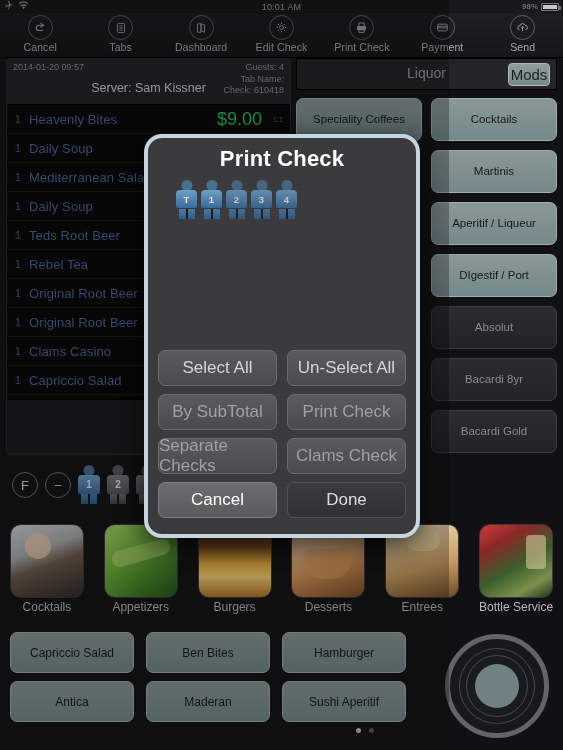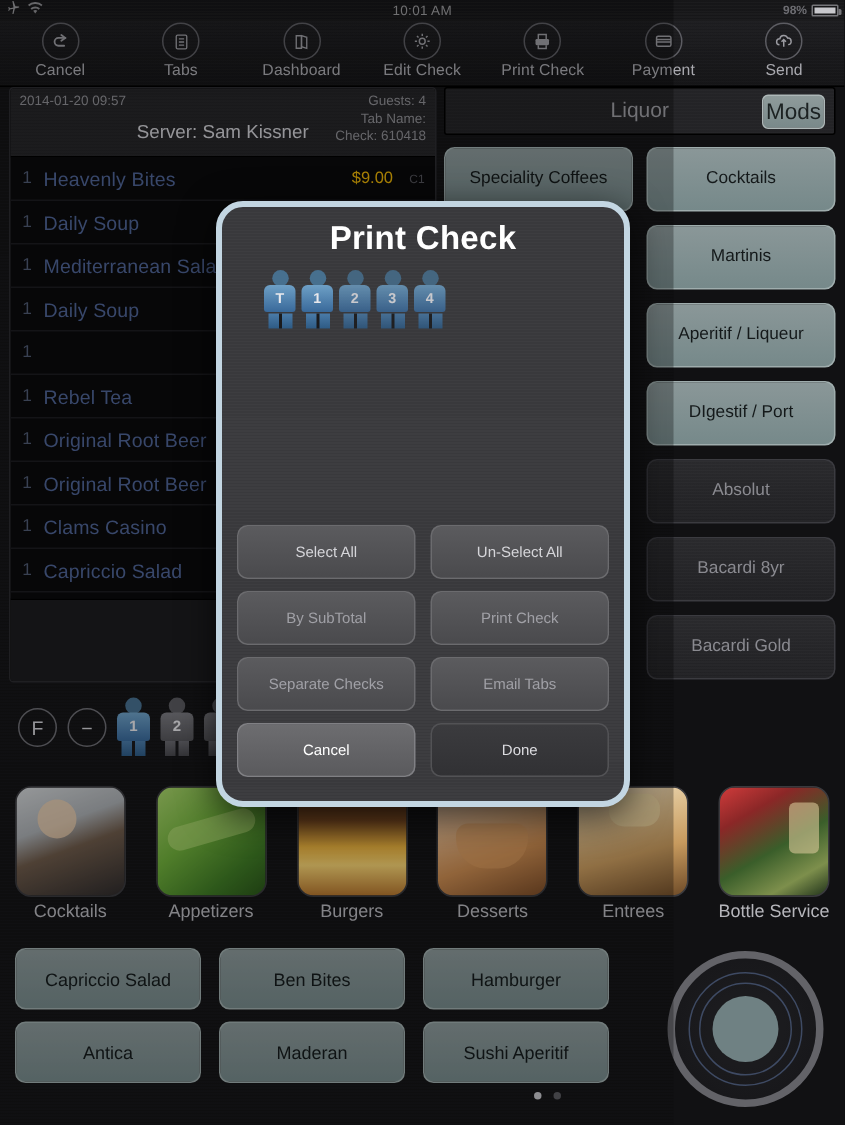--- a/index.html
+++ b/index.html
@@ -75,21 +75,21 @@
   .ck-meta { position:absolute; right:6px; top:3px; text-align:right; font-size:9px; color:#8e8e93; line-height:11.5px;}
   .ck-server { position:absolute; left:0; right:0; top:22px; text-align:center; font-size:12.5px; color:#cfcfd4;}
   .items { list-style:none; }
   .item-row {
     height: 29px; display:flex; align-items:center;
     border-bottom: 1px solid #1c1c20;
     position: relative;
   }
   .it-qty { width: 22px; text-align:center; font-size:11.5px; color:#4f5a72; }
   .it-name { flex:1; font-size:13px; color:#4e6394; letter-spacing:.1px;}
-  .it-price { width: 70px; text-align:right; font-size:11px; color:#eab308; padding-right:4px;}
+  .it-price { width: 70px; text-align:right; font-size:18px; color:#22c55e; padding-right:4px;}
   .it-seat { width: 24px; text-align:center; font-size:8px; color:#55555c; }
   .items-blank { background:#1c1c1f; position:absolute; left:0; right:0; bottom:0; height:55px; border-top:1px solid #000;}
 
   
   .seatbar {
     position: absolute; left: 6px; top: 462px; width: 285px; height: 46px;
     display:flex; align-items:center; gap:7px; padding-left: 6px;
   }
   .seat-btn {
     width:26px; height:26px; border-radius:50%; border:1.5px solid #6d6d73;
@@ -211,21 +211,21 @@
     margin-top:8px; letter-spacing:.2px;
   }
   .modal-seats { display:flex; gap:4px; padding:8px 0 0 28px; }
   .modal-seats .person { width:21px; height:38px; }
   .modal-seats .person .body { width:21px; height:18px; font-size:9.5px; }
   .modal-btns { position:absolute; left:10px; right:10px; bottom:8px; }
   .mrow { display:flex; gap:10px; margin-bottom:8px; }
   .dbtn {
     flex:1; height:36px; border-radius:7px;
     display:flex; align-items:center; justify-content:center;
-    font-size:10px;
+    font-size:17px;
     background: linear-gradient(#5b5b5e,#4a4a4d);
     border:1px solid #6b6b6e; color:#d5d5d9;
   }
   .dbtn.dim { color:#a0a0a6; }
   .dbtn.dark {
     background: linear-gradient(#3b3b3e,#313134); border:1px solid #525255; color:#dcdce0;
   }
   .dbtn.cancel {
     background: linear-gradient(#6d6d70,#5a5a5d); border:1px solid #808084; color:#ffffff;
   }
@@ -363,20 +363,21 @@
         <span class="it-seat"></span>
       </li>
       <li class="item-row">
         <span class="it-qty">1</span>
         <span class="it-name">Daily Soup</span>
         <span class="it-price"></span>
         <span class="it-seat"></span>
       </li>
       <li class="item-row">
         <span class="it-qty">1</span>
+        <span class="it-name">Teds Root Beer</span>
         <span class="it-price"></span>
         <span class="it-seat"></span>
       </li>
       <li class="item-row">
         <span class="it-qty">1</span>
         <span class="it-name">Rebel Tea</span>
         <span class="it-price"></span>
         <span class="it-seat"></span>
       </li>
       <li class="item-row">
@@ -537,21 +538,21 @@
       <div class="mrow">
         <div class="dbtn">Select All</div>
         <div class="dbtn">Un-Select All</div>
       </div>
       <div class="mrow">
         <div class="dbtn dim">By SubTotal</div>
         <div class="dbtn dim">Print Check</div>
       </div>
       <div class="mrow">
         <div class="dbtn dim">Separate Checks</div>
-        <div class="dbtn dim">Email Tabs</div>
+        <div class="dbtn dim">Clams Check</div>
       </div>
       <div class="mrow">
         <div class="dbtn cancel">Cancel</div>
         <div class="dbtn dark">Done</div>
       </div>
     </div>
   </div>
 
 </div>
 

